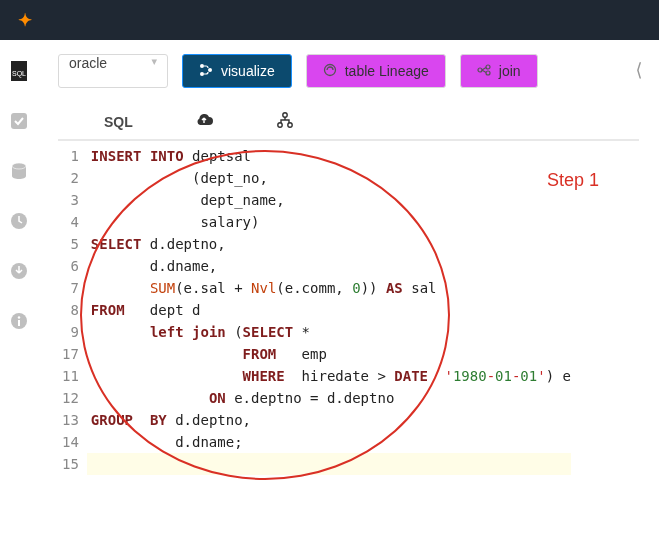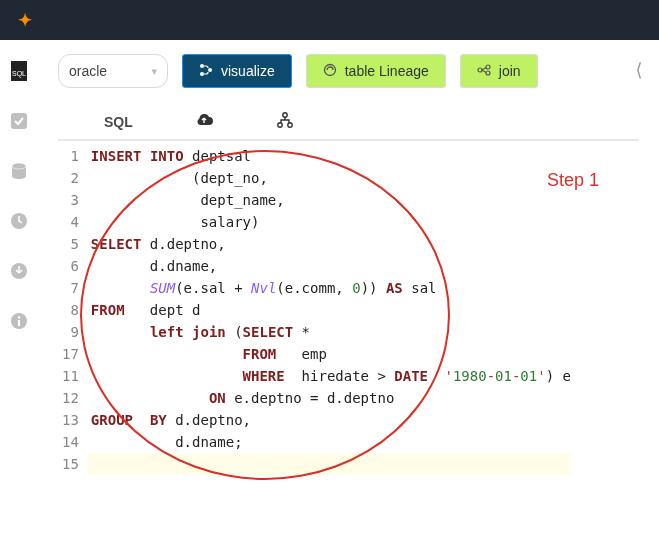--- a/index.html
+++ b/index.html
@@ -6,31 +6,31 @@
   body { font-family: -apple-system, "Segoe UI", Arial, sans-serif; font-size: 14px; background: #fff; width: 659px; height: 550px; overflow: hidden; }
   .header { background: #1f2833; height: 40px; display: flex; align-items: center; padding: 0 18px; }
   .logo { display: flex; align-items: center; gap: 6px; color: #fff; font-weight: 600; font-size: 17px; }
   .logo-mark { color: #ff8c00; font-weight: bold; }
   .main-wrap { display: flex; height: calc(550px - 40px); }
   .leftrail { width: 38px; background: #fff; display: flex; flex-direction: column; align-items: center; padding-top: 20px; gap: 28px; border-right: 1px solid transparent; }
   .rail-icon { width: 22px; height: 22px; display: flex; align-items: center; justify-content: center; color: #bfbfbf; cursor: pointer; }
   .rail-icon.dark { color: #333; }
   .content { flex: 1; padding: 14px 20px 0 20px; position: relative; }
   .toolbar { display: flex; gap: 14px; align-items: center; }
-  .select { width: 110px; height: 34px; border: 1px solid #d9d9d9; border-radius: 12px; padding: 0 10px; display: flex; align-items: center; justify-content: space-between; color: #444; cursor: pointer; }
-  .btn { height: 34px; padding: 0 16px; border-radius: 3px; display: flex; align-items: center; gap: 8px; cursor: pointer; border: 1px solid #d9d9d9; background: #bef264; color: #333; font-size: 14px; }
+  .select { width: 110px; height: 34px; border: 1px solid #d9d9d9; border-radius: 3px; padding: 0 10px; display: flex; align-items: flex-start; justify-content: space-between; color: #444; cursor: pointer; }
+  .btn { height: 34px; padding: 0 16px; border-radius: 3px; display: flex; align-items: center; gap: 8px; cursor: pointer; border: 1px solid #d9d9d9; background: #d946ef; color: #333; font-size: 14px; }
   .btn-primary { background: #0c4a6e; border-color: #1890ff; color: #fff; }
   .collapse-arrow { position: absolute; right: 6px; top: 14px; width: 28px; height: 32px; display: flex; align-items: center; justify-content: center; color: #999; cursor: pointer; font-size: 18px; }
   .tabbar { display: flex; gap: 60px; margin-top: 16px; padding-left: 46px; align-items: center; border-bottom: 1px solid #e8e8e8; height: 36px; color: #4a4a4a; }
   .tabbar .tab { cursor: pointer; display: flex; align-items: center; gap: 6px; font-weight: 600; }
   .editor { display: flex; border-top: 1px solid #e8e8e8; font-family: "Consolas","Menlo",monospace; font-size: 14px; margin-top: 0; position: relative; }
   .gutter { text-align: right; color: #888; padding: 4px 8px 4px 4px; user-select: none; line-height: 22px; }
   .code { padding: 4px 0 4px 4px; line-height: 22px; white-space: pre; color: #222; position: relative; }
   .kw { color: #7f1d1d; font-weight: bold; }
-  .fn { color: #8b5cf6; font-style: italic; }
+  .fn { color: #c2410c; }
   .num { color: #2e7d32; }
   .str { color: #c62828; margin-left: 8px; }
   .hl { position: absolute; left: 0; right: 0; height: 22px; background: #fffde7; z-index: -1; }
   .annot { position: absolute; right: 60px; top: 130px; color: #d93025; font-size: 18px; pointer-events: none; text-align: right; }
   .circle { position: absolute; border: 2px solid #d93025; border-radius: 50%; pointer-events: none; }
   .chev { font-size: 11px; color: #bbb; }
 </style>
 </head>
 <body>
 

